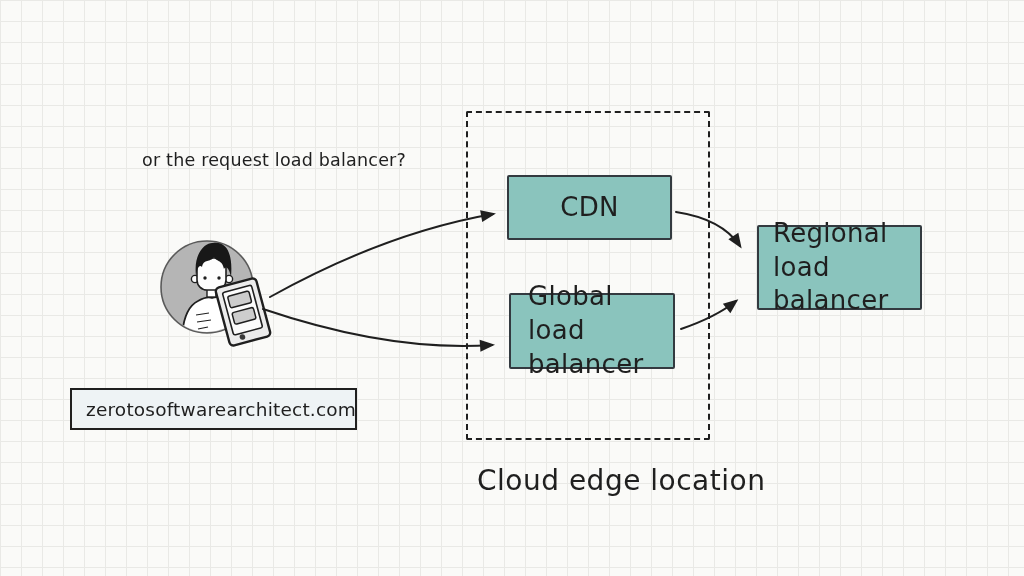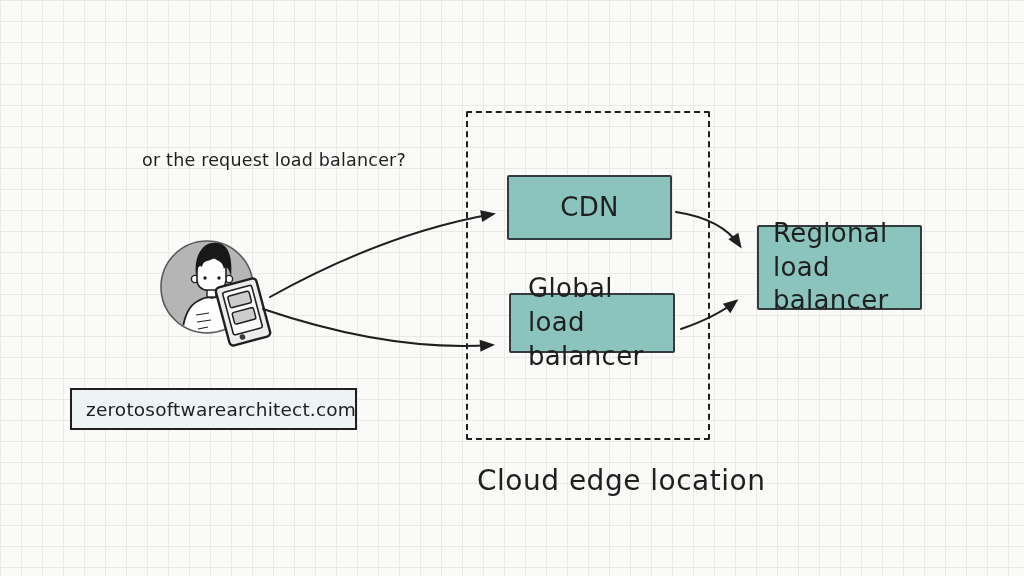--- a/index.html
+++ b/index.html
@@ -32,21 +32,21 @@
     position:absolute;left:466px;top:111px;width:244px;height:329px;
     border:2.5px dashed var(--ink);border-radius:2px;
   }
   .node{
     position:absolute;background:var(--node-fill);
     border:2px solid var(--node-border);border-radius:2px;
     display:flex;align-items:center;
     font-size:26px;line-height:1.3;letter-spacing:.3px;
   }
   .node-cdn{left:507px;top:175px;width:165px;height:65px;justify-content:center;}
-  .node-glb{left:509px;top:293px;width:166px;height:60px;padding-left:17px;}
+  .node-glb{left:509px;top:293px;width:166px;height:76px;padding-left:17px;}
   .node-rlb{left:757px;top:225px;width:165px;height:85px;padding-left:14px;}
   .cloud-edge-label{
     position:absolute;left:477px;top:464px;
     font-size:28px;letter-spacing:.5px;white-space:nowrap;
   }
   .watermark{
     position:absolute;left:70px;top:388px;width:287px;height:42px;
     background:var(--watermark-fill);border:2px solid var(--ink);
     display:flex;align-items:center;justify-content:center;
     font-size:18.5px;letter-spacing:.2px;white-space:nowrap;padding-left:15px;

